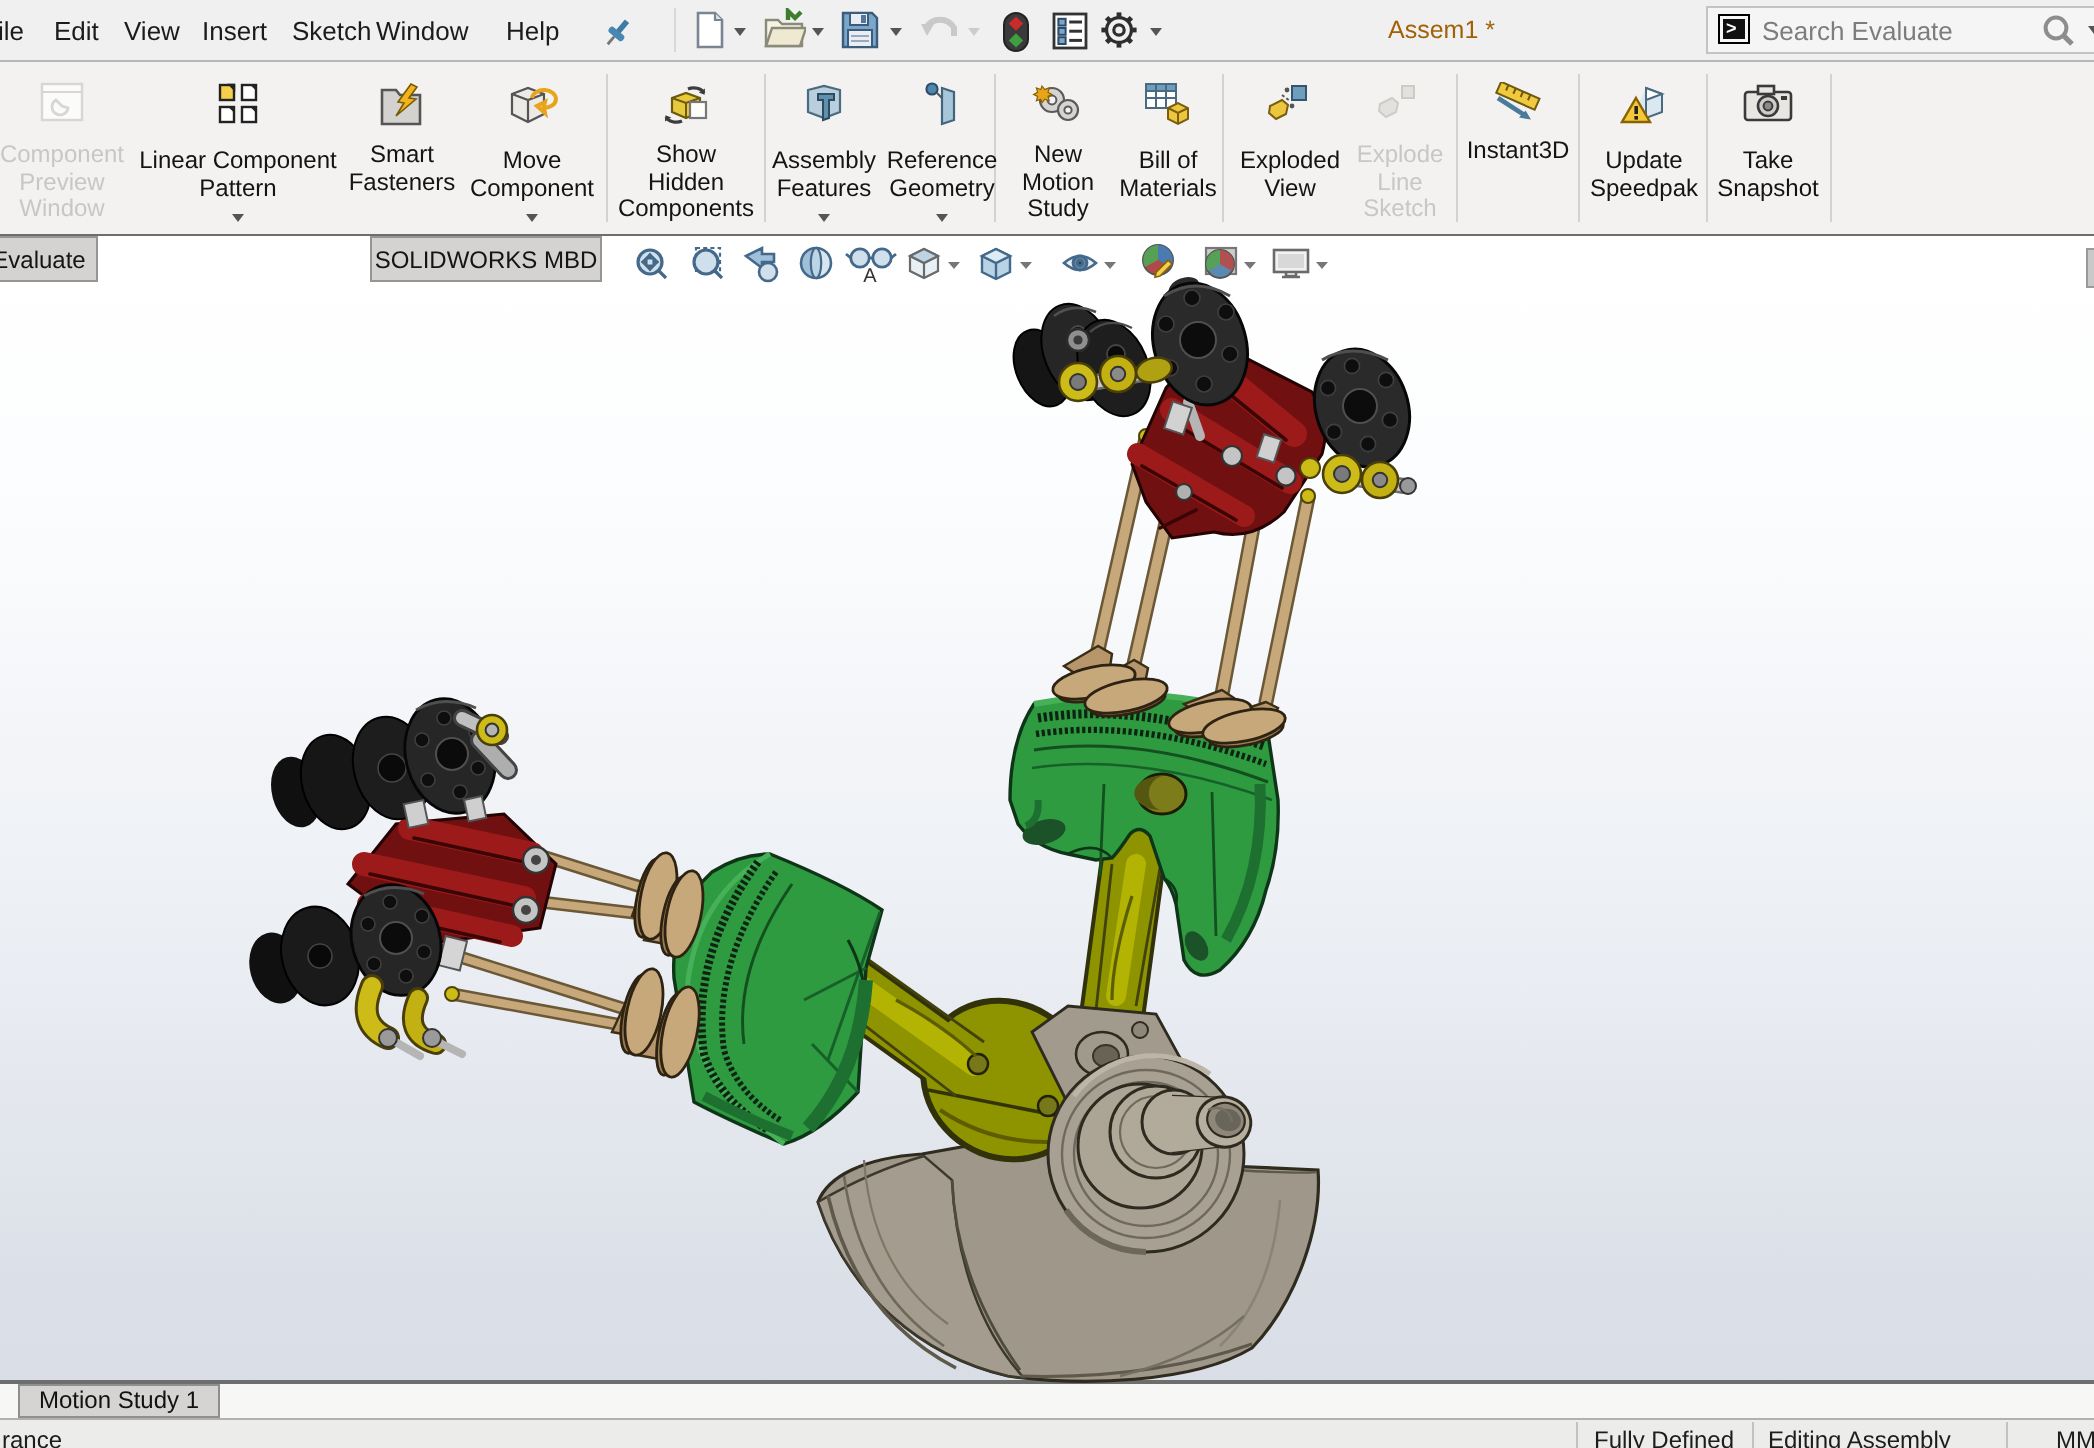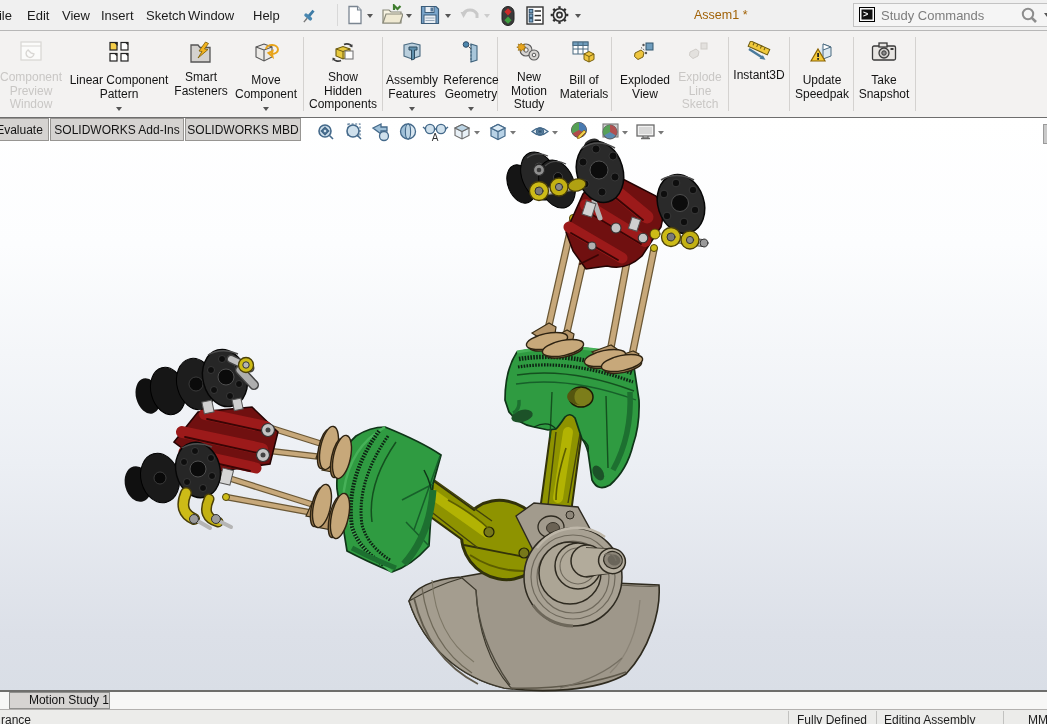--- a/index.html
+++ b/index.html
@@ -35,21 +35,21 @@
   font-size:12px;color:#141414;text-align:center;line-height:22px;box-sizing:border-box;white-space:nowrap;}
 
 #viewport{position:absolute;left:0;top:118px;width:1047px;height:574px;
   background:linear-gradient(180deg,#ffffff 0%,#fcfdfe 22%,#eceff4 60%,#dce0e8 90%,#d9dee6 100%);}
 #taskpane{position:absolute;left:1043px;top:124px;width:4px;height:18px;background:#c9c9c9;
   border:1px solid #9a9a9a;}
 
 #mstrip{position:absolute;left:0;top:690px;width:1047px;height:20px;
   background:#f7f7f6;border-top:2px solid #6e6e6c;border-bottom:1px solid #b3b1af;box-sizing:border-box;}
 #mstab{position:absolute;left:9px;top:0;width:101px;height:17px;background:#d6d4d2;
-  border:1px solid #8f8f8d;box-sizing:border-box;font-size:12px;color:#111;text-align:right;line-height:15px;}
+  border:1px solid #8f8f8d;box-sizing:border-box;font-size:12px;color:#111;text-align:center;line-height:15px;}
 
 #status{position:absolute;left:0;top:710px;width:1047px;height:14px;background:#ececea;
   font-size:12px;color:#1d1d1d;}
 #status .st{position:absolute;top:3px;}
 .ssep{position:absolute;top:1px;height:13px;width:1px;background:#c2c2c0;}
 </style>
 </head>
 <body>
 <div id="app">
 
@@ -128,21 +128,21 @@
             <line x1="14.1" y1="14.6" x2="15.7" y2="16.2"></line>
         <line x1="3.3" y1="16.2" x2="4.9" y2="14.6"></line>
             <line x1="14.1" y1="5.4" x2="15.7" y2="3.8"></line>
       </g>
         </g>
     </svg>
     <div class="car" style="position:absolute;left:575px;top:14px;border-left:3.5px solid transparent;border-right:3.5px solid transparent;border-top:4px solid #555;width:0;height:0"></div>
     <span id="title">Assem1 *</span>
     <div id="search">
       <div class="slogo">&gt;</div>
-      <span class="sc">Study Commands</span>
+      <span class="sc">Search Evaluate</span>
       <svg style="position:absolute;left:166px;top:3px" width="20" height="18" viewBox="0 0 20 18">
         <circle cx="8" cy="7" r="5.2" fill="none" stroke="#8d8d8d" stroke-width="2"></circle>
         <line x1="11.8" y1="10.8" x2="16" y2="15" stroke="#8d8d8d" stroke-width="2.6"></line>
       </svg>
       <div style="position:absolute;left:190px;top:9px;width:0;height:0;border-left:3.5px solid transparent;border-right:3.5px solid transparent;border-top:4px solid #555"></div>
     </div>
   </div>
 
   <div id="ribbon">
     <div class="rsep" style="left:303px"></div>
@@ -299,21 +299,20 @@
         <circle cx="13" cy="12" r="2.2" fill="#8a8a8a" stroke="#3a3a3a"></circle>
         <rect x="19.5" y="7" width="3" height="2" fill="#3a3a3a"></rect>
       </svg>
       <div class="rlab">Take<br>Snapshot</div>
     </div>
   </div>
 
   <div id="viewport"></div>
 
   <div class="cmdtab" style="left:-10px;width:59px">Evaluate</div>
-  <div class="cmdtab" style="left:50px;width:134px">SOLIDWORKS Add-Ins</div>
   <div class="cmdtab" style="left:185px;width:116px">SOLIDWORKS MBD</div>
   <div id="taskpane"></div>
 
   <svg id="hud" style="position:absolute;left:308px;top:120px;z-index:5" width="370" height="26" viewBox="0 0 370 26">
     <g fill="none" stroke="#44698a" stroke-width="1.6">
 
       <circle cx="17" cy="11" r="6" fill="#cfe0ec"></circle>
       <line x1="21.5" y1="15.5" x2="25" y2="19"></line>
       <g stroke="#44698a" stroke-width="1.2">
         <path d="M17 7.2 l-1.8 2 h3.6 z" fill="#44698a"></path>

